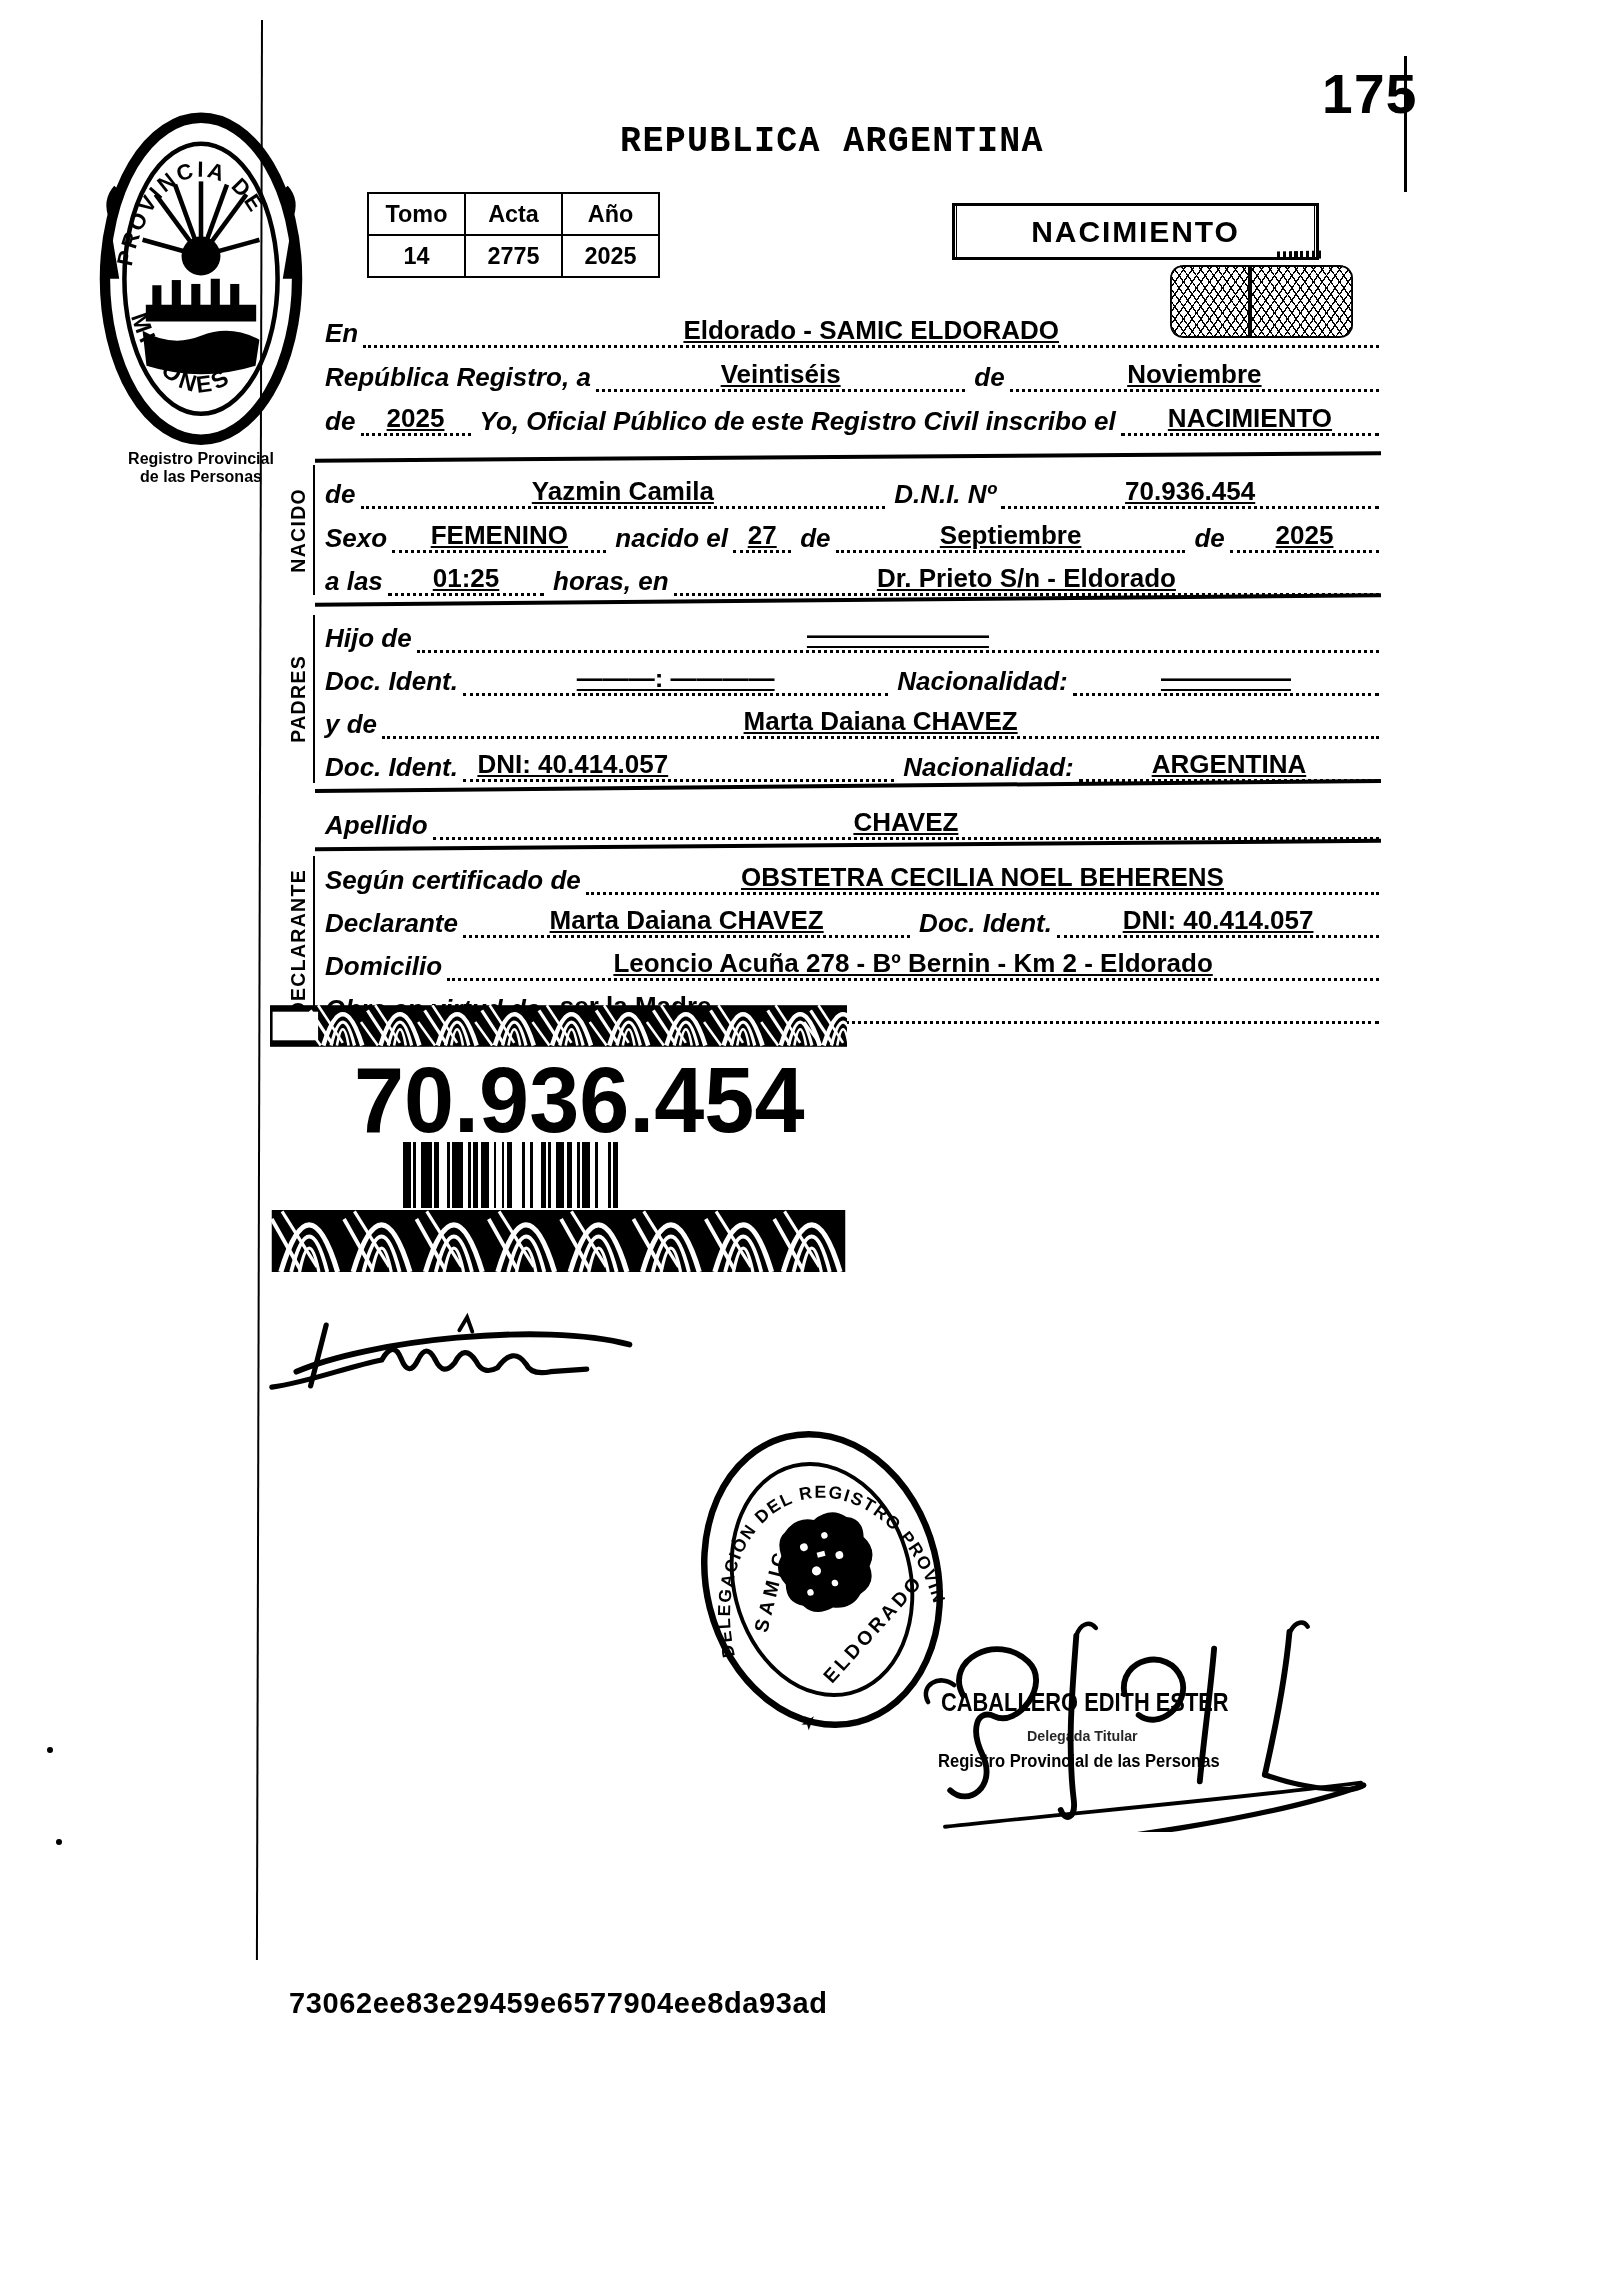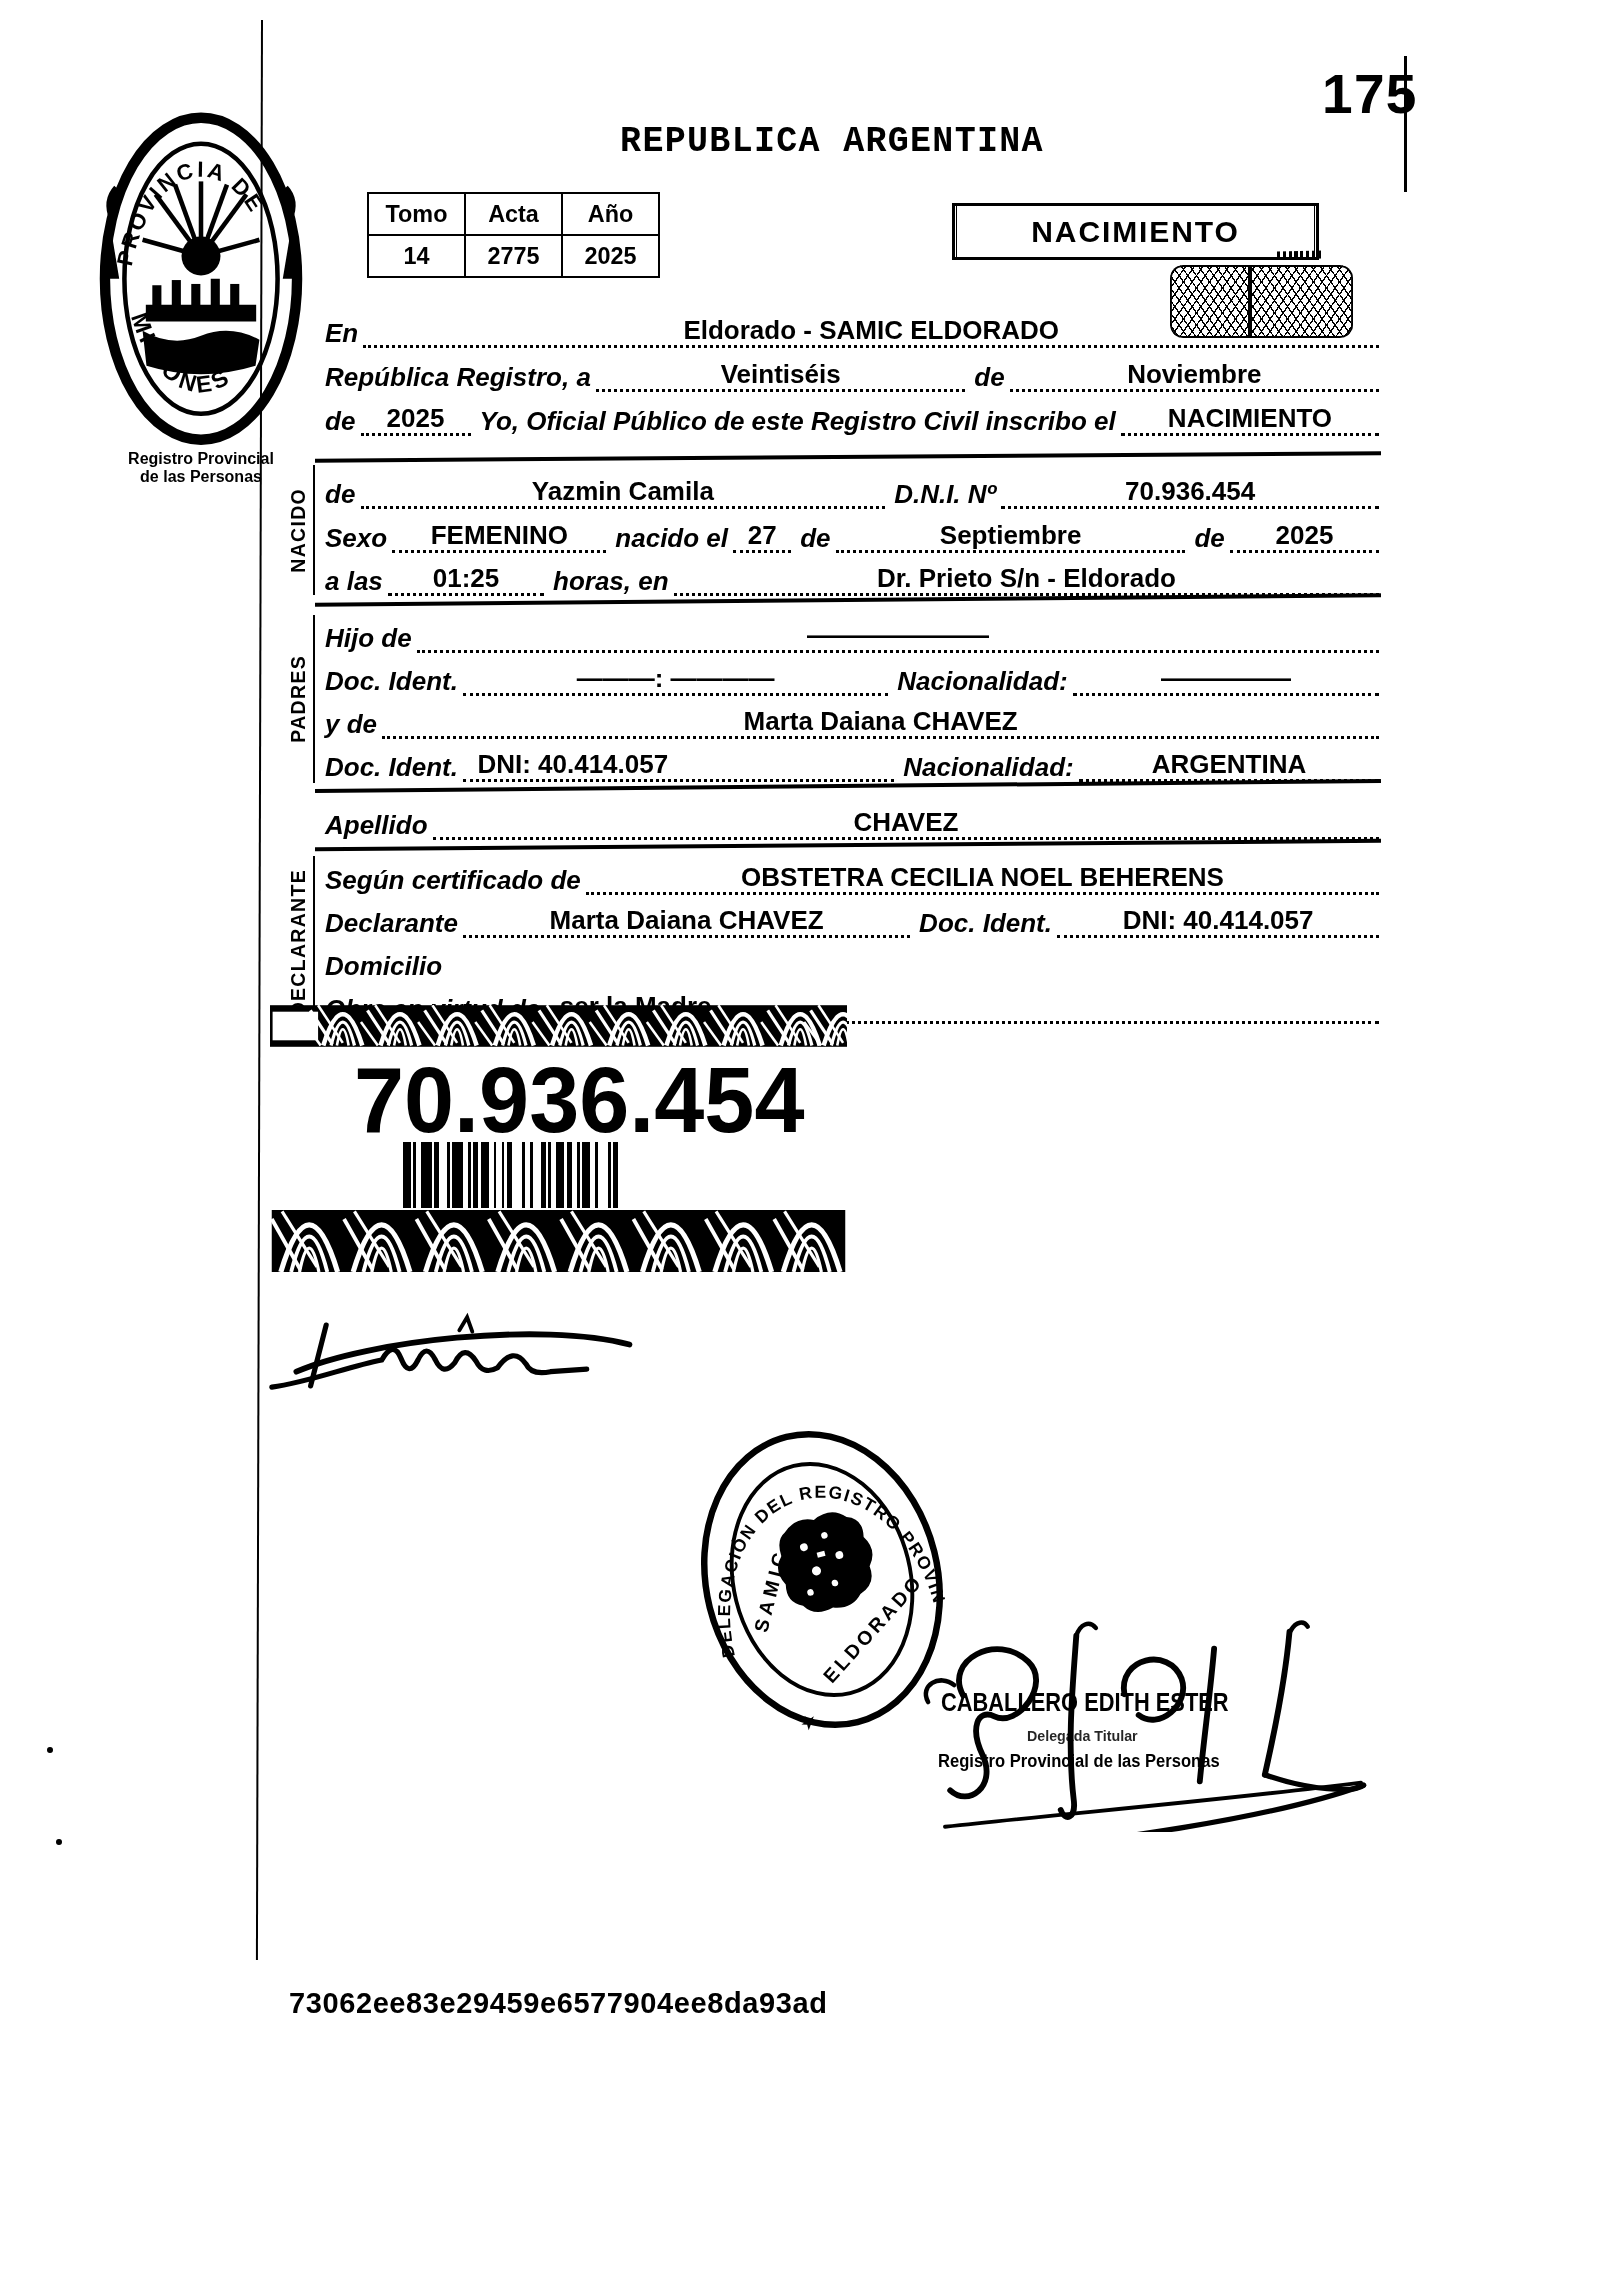--- a/index.html
+++ b/index.html
@@ -44,21 +44,21 @@
       repeating-linear-gradient(90deg,transparent 0 78px,#000 78px 82px,transparent 82px 104px);
     box-shadow:inset 0 0 0 1.9px #000;}
   .hatch-smudge{left:1277px;top:251px;width:45px;height:7.8px;
     background:repeating-linear-gradient(90deg,#000 0 3.2px,transparent 3.2px 5.8px);transform:rotate(-1deg);}
 
   
   .row{position:absolute;left:325px;width:1054px;display:flex;align-items:flex-end;
        font-size:26px;font-weight:bold;height:36px;line-height:1.1;}
   .lbl{white-space:nowrap;margin-right:5.2px;font-style:italic;}
   .lbl.ml{margin-left:9px;}
-  .fill{border-bottom:3.2px dotted #000;text-align:center;white-space:nowrap;flex:1;}
+  .fill{border-bottom:3.2px dotted #000;text-align:center;white-space:nowrap;flex:1;text-decoration:underline;}
   .fill.left{text-align:left;padding-left:14.3px;}
   .fill.w90{flex:0 0 58px;}
   .fill.w170{flex:0 0 110px;}
   .fill.w240{flex:0 0 156px;}
   .fill.w230{flex:0 0 149px;}
   .fill.w330{flex:0 0 214px;}
   .fill.f12{flex:1.25;}
   .fill.f09{flex:0.9;}
 
   .hdiv{position:absolute;left:315px;width:1066px;height:3.9px;background:#000;}
@@ -260,20 +260,21 @@
 
   <div class="row" style="top:902px">
     <span class="lbl">Declarante</span>
     <span class="fill f12">Marta Daiana CHAVEZ</span>
     <span class="lbl ml">Doc. Ident.</span>
     <span class="fill f09">DNI: 40.414.057</span>
   </div>
 
   <div class="row" style="top:945px">
     <span class="lbl">Domicilio</span>
+    <span class="fill">Leoncio Acuña 278 - Bº Bernin - Km 2 - Eldorado</span>
   </div>
 
   <div class="row" style="top:988px">
     <span class="lbl">Obra en virtud de</span>
     <span class="fill left">ser la Madre</span>
   </div>
 
 
   <svg class="abs band" style="top:1005px" width="577" height="42" viewBox="0 0 888 64">
     <rect x="0" y="0" width="888" height="64" fill="#000"></rect>

